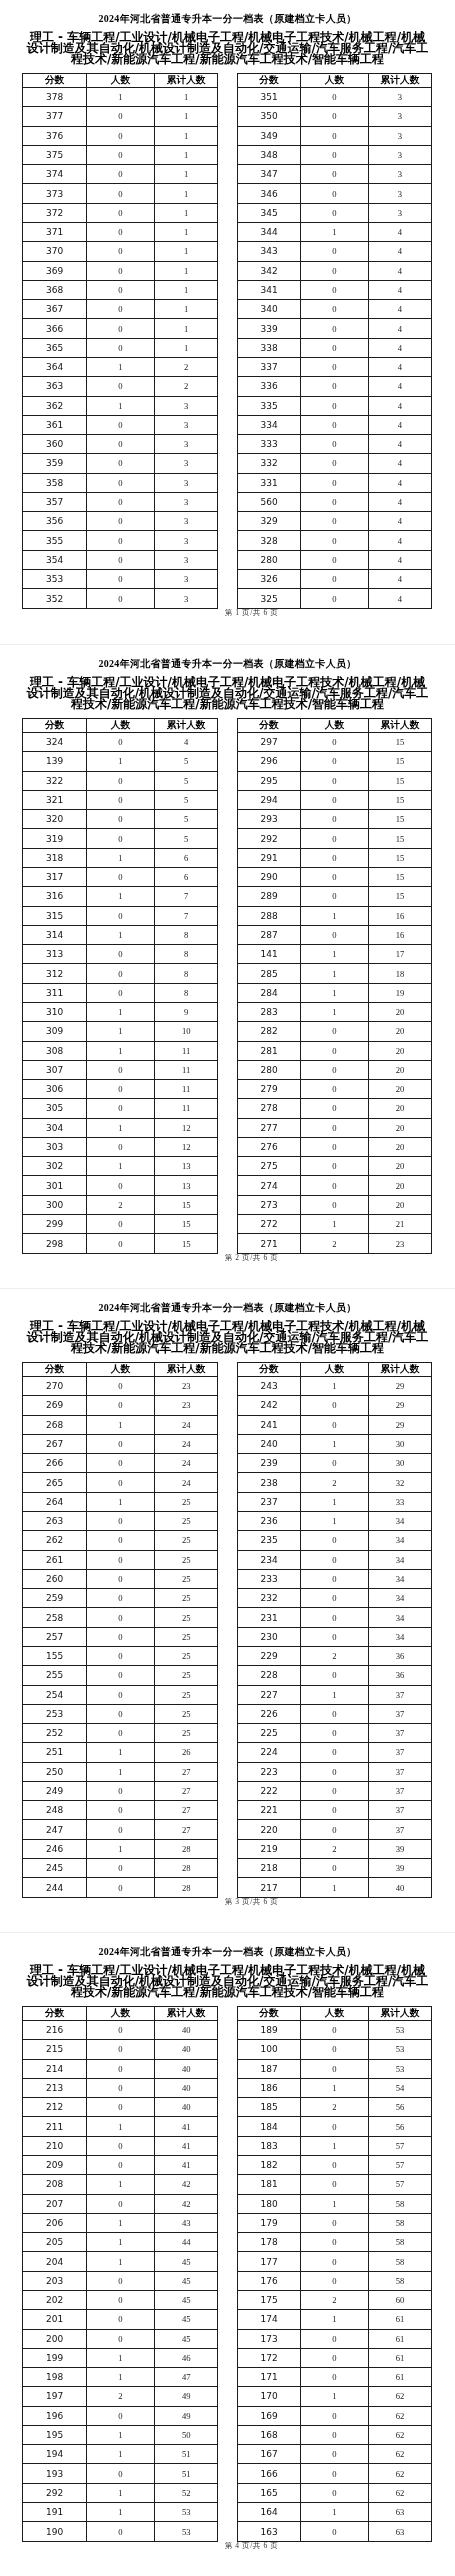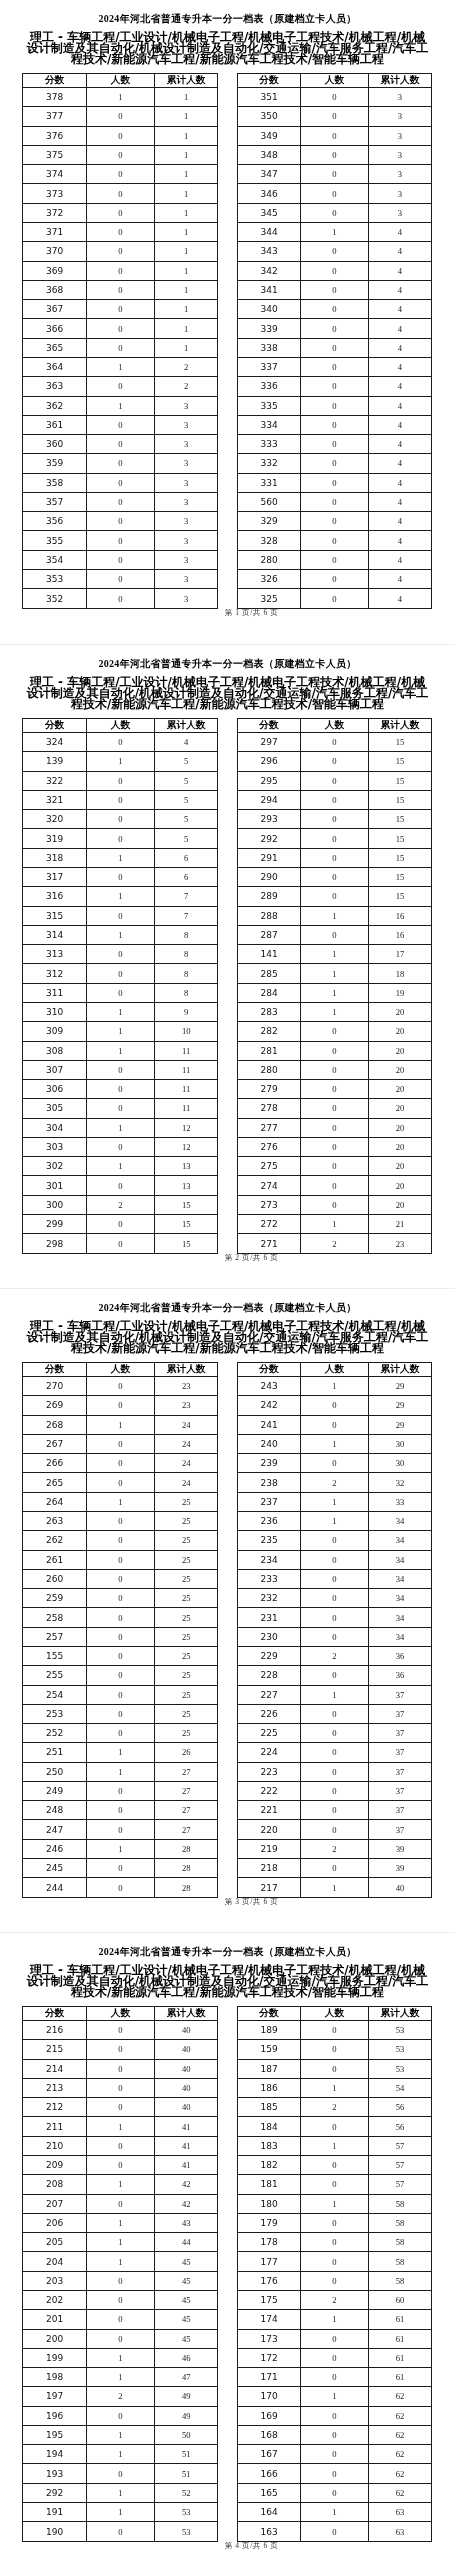--- a/index.html
+++ b/index.html
@@ -1106,21 +1106,21 @@
             <th>累计人数</th>
           </tr>
         </thead>
         <tbody>
           <tr>
             <td class="score-cell">189</td>
             <td class="count-cell">0</td>
             <td class="cumulative-cell">53</td>
           </tr>
           <tr>
-            <td class="score-cell">159</td>
+            <td class="score-cell">100</td>
             <td class="count-cell">0</td>
             <td class="cumulative-cell">53</td>
           </tr>
           <tr>
             <td class="score-cell">187</td>
             <td class="count-cell">0</td>
             <td class="cumulative-cell">53</td>
           </tr>
           <tr>
             <td class="score-cell">186</td>

